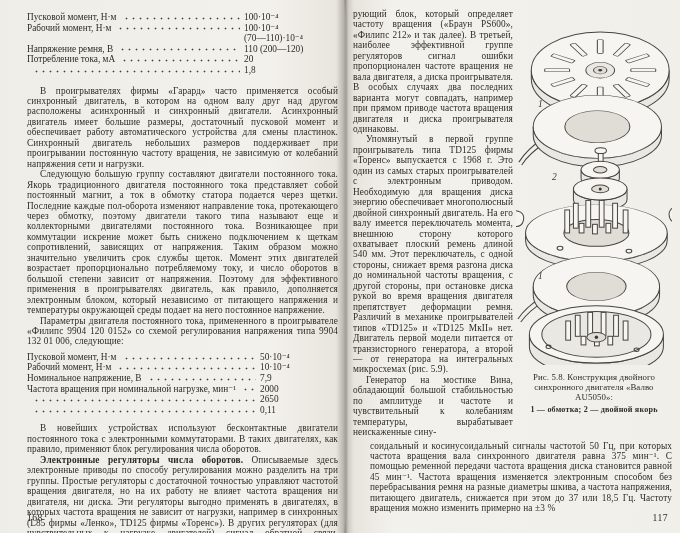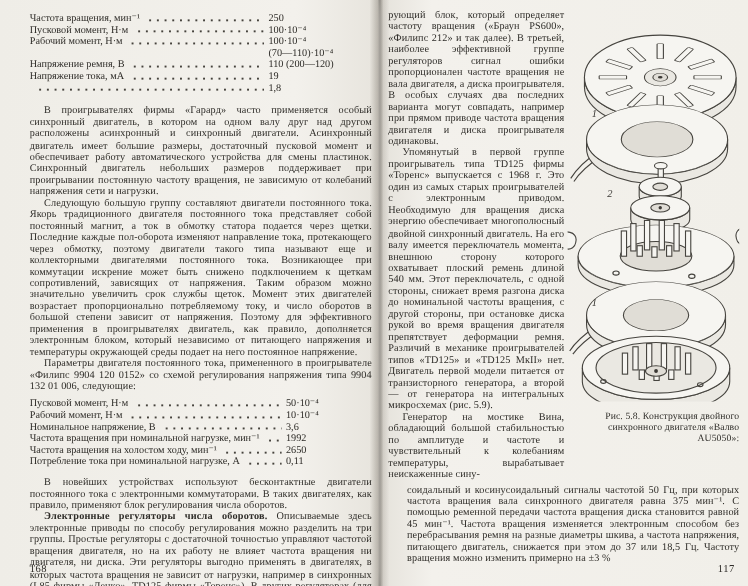--- a/index.html
+++ b/index.html
@@ -30,21 +30,21 @@
   .spec-top .val { width:94px; }
   .spec-mid .val { width:78px; }
 
   .gap-s { height:4px; } .gap-m { height:6px; }
 
   
   .rp-body { display:flex; }
   .rp-col { width:160px; flex:0 0 160px; margin-right:3px; }
   .rp-fig { width:156px; flex:0 0 156px; position:relative; }
   .fig-label { position:absolute; font-size:9.5px; font-style:italic; color:#3a3834; }
-  .caption { margin-top:3px; text-align:right; }
+  .caption { margin-top:3px; text-align:center; }
   .caption .cap-main { font-size:8.8px; line-height:10px; letter-spacing:.1px; }
   .caption .cap-legend { font-size:8.1px; line-height:9.5px; margin-top:2.5px; font-weight:bold; letter-spacing:.2px; }
   .full-para { margin-top:3px;margin-left:17px; }
 
   .pageno { position:absolute; bottom:10px; font-size:9.6px; letter-spacing:.5px; }
   .pn-left { left:27px; } .pn-right { right:12px; }
 
   svg .ln { fill:none; stroke:#46443f; stroke-width:1.1; }
   svg .fw { fill:#f6f5f1; stroke:#46443f; stroke-width:1.05; }
   svg .fm { fill:#eae8e2; stroke:#46443f; stroke-width:1.05; }
@@ -52,48 +52,43 @@
 </style>
 </head>
 <body>
 
 <div class="spread">
 
   <div class="page page-left">
 
     <div class="spec spec-top">
       <div class="spec-row">
-        <span class="lbl">Частота вращения, мин⁻¹</span>
-        <span class="leader"></span>
-        <span class="val">250</span>
-      </div>
-      <div class="spec-row">
         <span class="lbl">Пусковой момент, Н·м</span>
         <span class="leader"></span>
         <span class="val">100·10⁻⁴</span>
       </div>
       <div class="spec-row">
         <span class="lbl">Рабочий момент, Н·м</span>
         <span class="leader"></span>
         <span class="val">100·10⁻⁴</span>
       </div>
       <div class="spec-row no-leader">
         <span class="lbl"></span>
         <span class="leader"></span>
         <span class="val">(70—110)·10⁻⁴</span>
       </div>
       <div class="spec-row">
         <span class="lbl">Напряжение ремня, В</span>
         <span class="leader"></span>
         <span class="val">110 (200—120)</span>
       </div>
       <div class="spec-row">
-        <span class="lbl">Напряжение тока, мА</span>
-        <span class="leader"></span>
-        <span class="val">19</span>
+        <span class="lbl">Потребление тока, мА</span>
+        <span class="leader"></span>
+        <span class="val">20</span>
       </div>
       <div class="spec-row">
         <span class="leader"></span>
         <span class="val">1,8</span>
       </div>
     </div>
 
     <div class="gap-m"></div>
     <p class="bt">В проигрывателях фирмы «Гарард» часто применяется особый синхронный двигатель, в котором на одном валу друг над другом расположены асинхронный и синхронный двигатели. Асинхронный двигатель имеет большие размеры, достаточный пусковой момент и обеспечивает работу автоматического устройства для смены пластинок. Синхронный двигатель небольших размеров поддерживает при проигрывании постоянную частоту вращения, не зависимую от колебаний напряжения сети и нагрузки.</p>
     <p class="bt">Следующую большую группу составляют двигатели постоянного тока. Якорь традиционного двигателя постоянного тока представляет собой постоянный магнит, а ток в обмотку статора подается через щетки. Последние каждые пол-оборота изменяют направление тока, протекающего через обмотку, поэтому двигатели такого типа называют еще и коллекторными двигателями постоянного тока. Возникающее при коммутации искрение может быть снижено подключением к щеткам сопротивлений, зависящих от напряжения. Таким образом можно значительно увеличить срок службы щеток. Момент этих двигателей возрастает пропорционально потребляемому току, и число оборотов в большой степени зависит от напряжения. Поэтому для эффективного применения в проигрывателях двигатель, как правило, дополняется электронным блоком, который независимо от питающего напряжения и температуры окружающей среды подает на него постоянное напряжение.</p>
@@ -107,34 +102,32 @@
         <span class="val">50·10⁻⁴</span>
       </div>
       <div class="spec-row">
         <span class="lbl">Рабочий момент, Н·м</span>
         <span class="leader"></span>
         <span class="val">10·10⁻⁴</span>
       </div>
       <div class="spec-row">
         <span class="lbl">Номинальное напряжение, В</span>
         <span class="leader"></span>
-        <span class="val">3,6</span>
+        <span class="val">7,9</span>
       </div>
       <div class="spec-row">
         <span class="lbl">Частота вращения при номинальной нагрузке, мин⁻¹</span>
         <span class="leader"></span>
-        <span class="val">1992</span>
-      </div>
-      <div class="spec-row">
-        <span class="lbl">Частота вращения на холостом ходу, мин⁻¹</span>
+        <span class="val">2000</span>
+      </div>
+      <div class="spec-row">
         <span class="leader"></span>
         <span class="val">2650</span>
       </div>
       <div class="spec-row">
-        <span class="lbl">Потребление тока при номинальной нагрузке, А</span>
         <span class="leader"></span>
         <span class="val">0,11</span>
       </div>
     </div>
     <div class="gap-s"></div>
 
     <p class="bt">В новейших устройствах используют бесконтактные двигатели постоянного тока с электронными коммутаторами. В таких двигателях, как правило, применяют блок регулирования числа оборотов.</p>
     <p class="bt"><b class="lead">Электронные регуляторы числа оборотов.</b><span> Описываемые здесь электронные приводы по способу регулирования можно разделить на три группы. Простые регуляторы с достаточной точностью управляют частотой вращения двигателя, но на их работу не влияет частота вращения ни двигателя, ни диска. Эти регуляторы выгодно применять в двигателях, в которых частота вращения не зависит от нагрузки, например в синхронных (L85 фирмы «Ленко», TD125 фирмы «Торенс»). В других регуляторах (для чувствительных к нагрузке двигателей) сигнал обратной связи, пропорциональный действительной частоте вращения вала двигателя, подается на регули-</span></p>
 
     <div class="pageno pn-left">168</div>
@@ -271,20 +264,21 @@
             </g>
           </g>
         </svg>
 
         <span class="fig-label" style="left:22px; top:90px;">1</span>
         <span class="fig-label" style="left:36px; top:163px;">2</span>
         <span class="fig-label" style="left:22px; top:262px;">1</span>
 
         <div class="caption">
           <div class="cap-main">Рис. 5.8. Конструкция двойного синхронного двигателя «Валво AU5050»:</div>
+          <div class="cap-legend">1 — обмотка; 2 — двойной якорь</div>
         </div>
       </div>
     </div>
 
     <p class="bt noind full-para">соидальный и косинусоидальный сигналы частотой 50 Гц, при которых частота вращения вала синхронного двигателя равна 375 мин⁻¹. С помощью ременной передачи частота вращения диска становится равной 45 мин⁻¹. Частота вращения изменяется электронным способом без перебрасывания ремня на разные диаметры шкива, а частота напряжения, питающего двигатель, снижается при этом до 37 или 18,5 Гц. Частоту вращения можно изменить примерно на  ±3 %</p>
 
     <div class="pageno pn-right">117</div>
   </div>
 
   <div class="gutter"></div>

